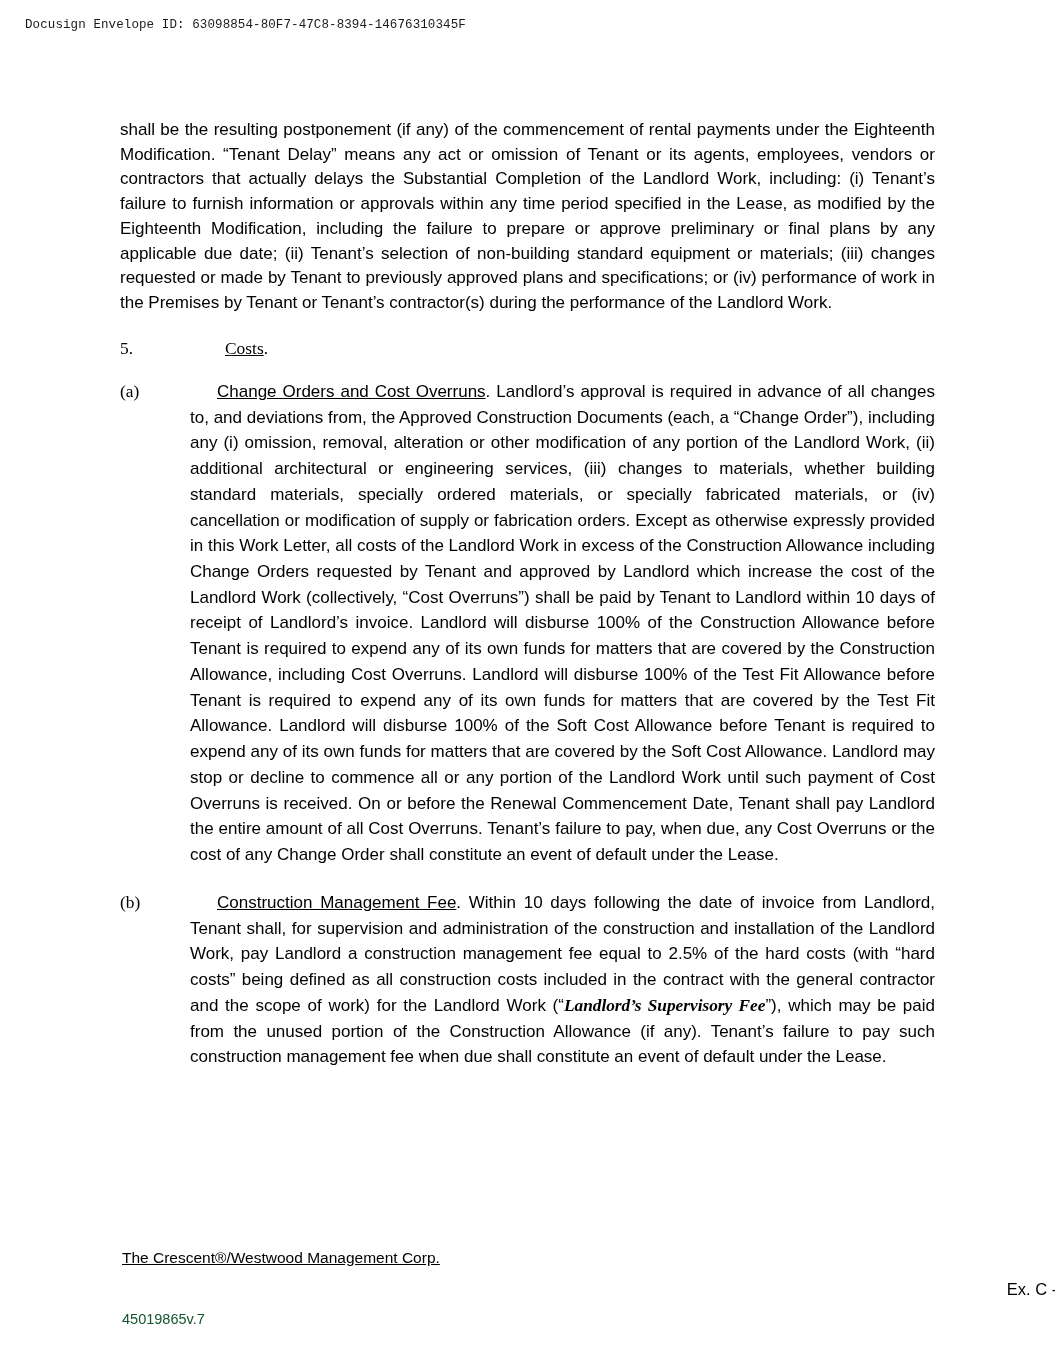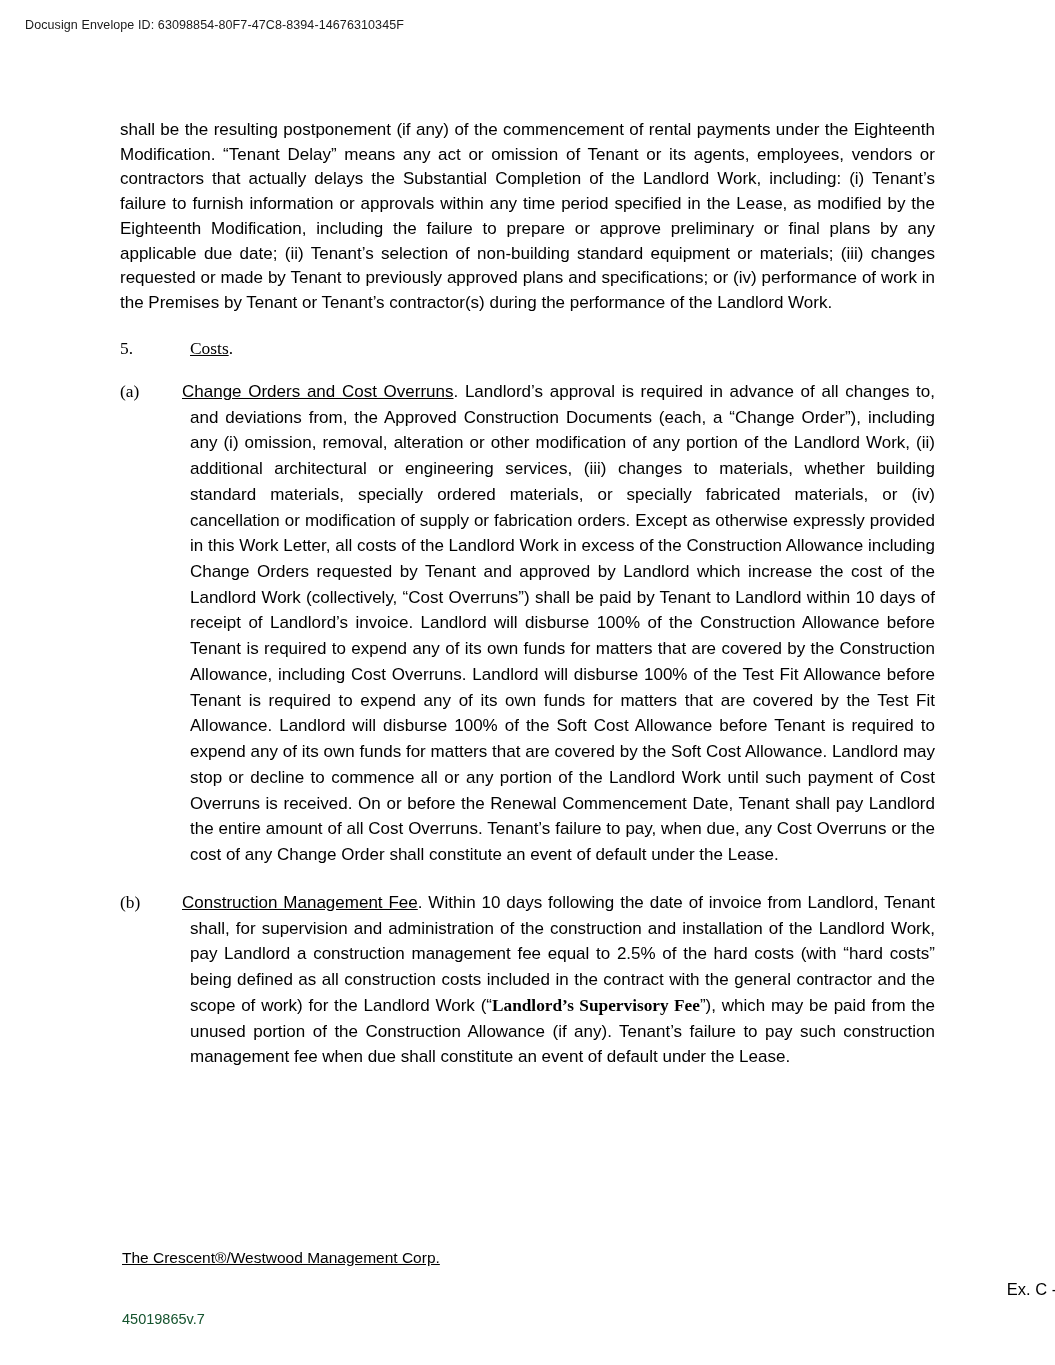--- a/index.html
+++ b/index.html
@@ -11,21 +11,21 @@
     position: relative;
     width: 1055px;
     height: 1365px;
     background: #ffffff;
     overflow: hidden;
   }
   .envelope-id {
     position: absolute;
     top: 18px;
     left: 25px;
-    font-family: Liberation Sans, sans-serif;
+    font-family: Liberation Mono, monospace;
     font-size: 12.5px;
     color: #1a1a1a;
     letter-spacing: 0.1px;
     white-space: nowrap;
   }
   .body-area {
     position: absolute;
     top: 118px;
     left: 120px;
     width: 815px;
@@ -53,37 +53,39 @@
     font-family: "Liberation Serif", serif;
     font-size: 17.4px;
   }
   .num-label {
     display: inline-block;
     width: 70px;
     font-family: "Liberation Serif", serif;
   }
   .u {
     text-decoration: underline;
+    margin-left: 35px;
   }
   .sub-para {
     margin: 0 0 22px 0;
     text-align: justify;
     line-height: 1.455;
   }
   .sub-label {
     display: inline-block;
     width: 62px;
     text-indent: 0;
   }
   .sub-first-line {
     padding-left: 70px;
     text-indent: -70px;
   }
   .bolditalic {
     font-weight: bold;
+    font-style: italic;
     font-family: "Liberation Serif", serif;
   }
   .footer-company {
     position: absolute;
     bottom: 98px;
     left: 122px;
     font-family: "Liberation Sans", sans-serif;
     font-size: 15.5px;
     text-decoration: underline;
     color: #000;

